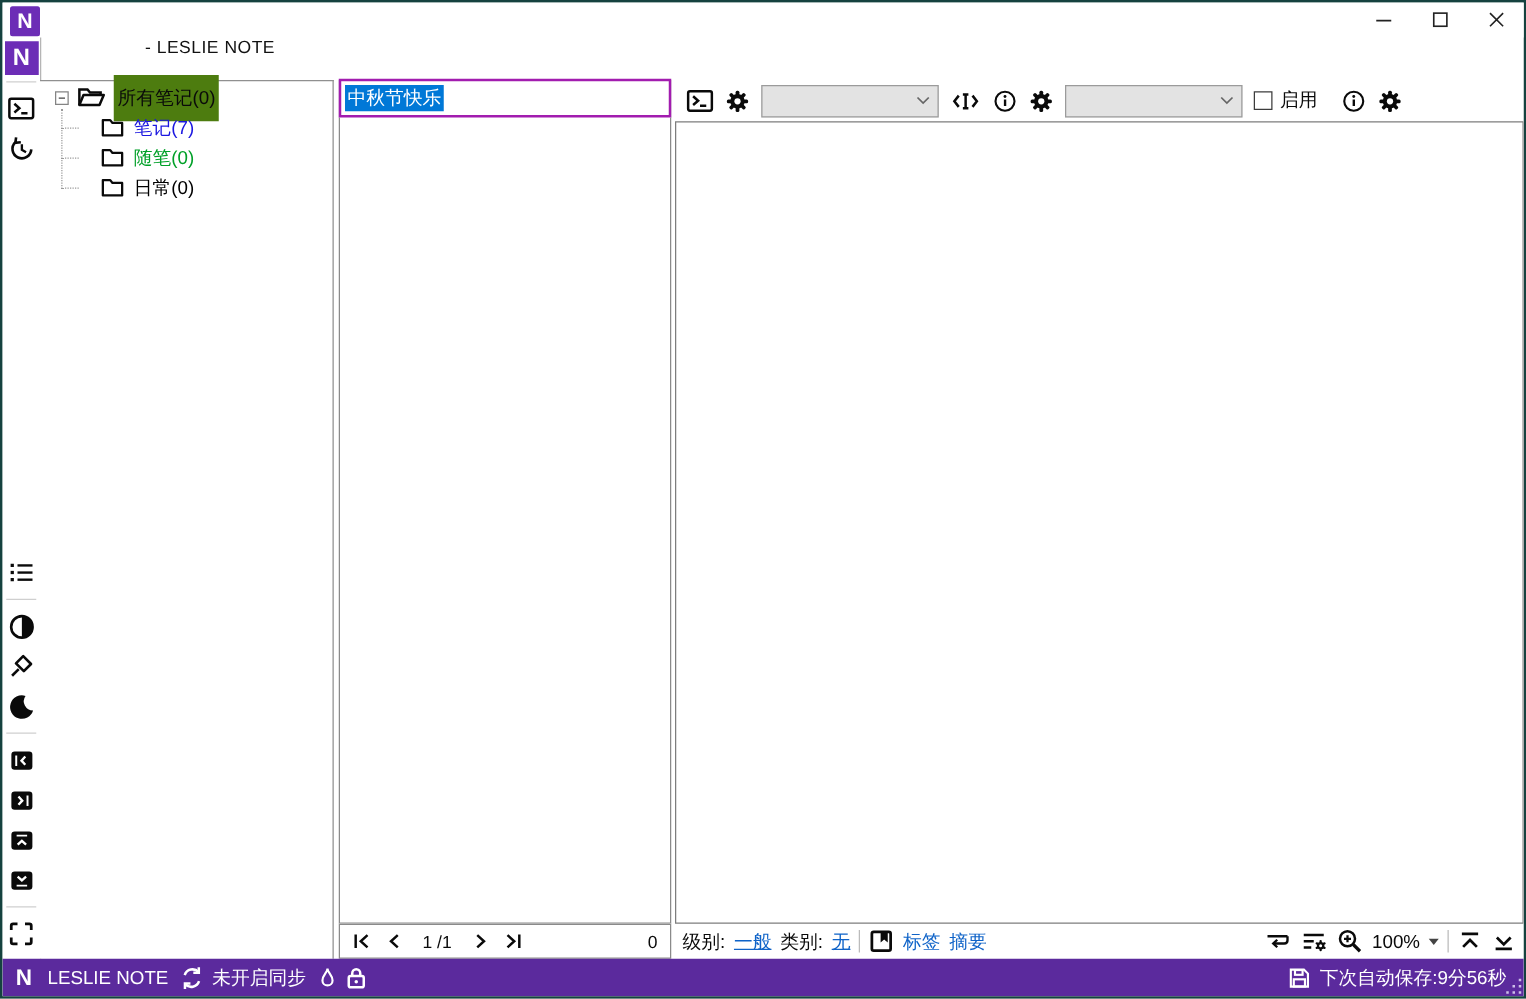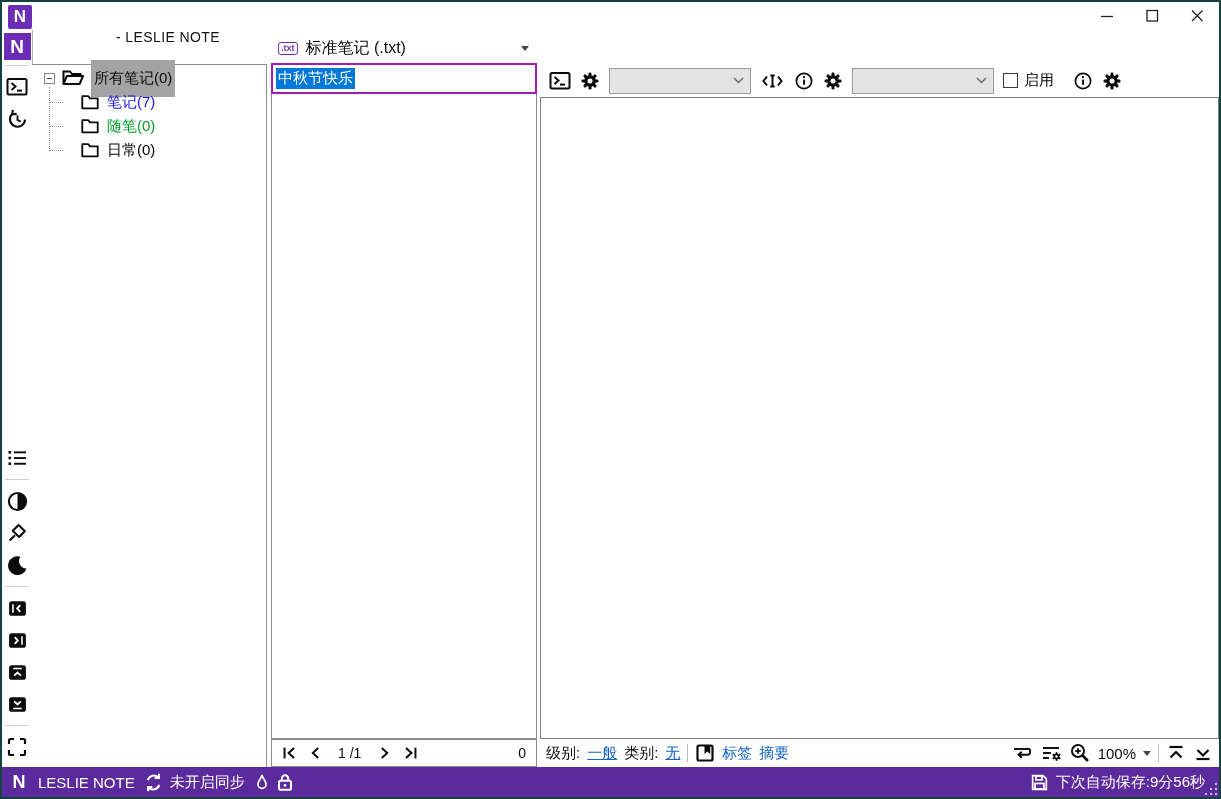--- a/index.html
+++ b/index.html
@@ -27,21 +27,21 @@
   .notetype{left:270px;top:30px;width:265px;height:32px;display:flex;align-items:center;font-size:16px;color:#0a0a0a;}
   .notetype .caret{margin-left:auto;margin-right:8px;border-left-width:4px;border-right-width:4px;border-top-color:#444;}
   
   .title-input{left:538px;top:30px;width:679px;height:30px;box-sizing:border-box;border:1px solid #5a5a5a;font-size:15px;padding:0 7px;color:#222;outline:none;font-family:inherit;background:#fff;}
   .title-input::placeholder{color:#8a8a8a;}
   
   .tree{left:30px;top:62px;width:235px;height:703px;box-sizing:border-box;border-top:1px solid #909090;border-right:1px solid #909090;background:#fff;font-size:15px;}
   .tree-row{position:absolute;height:24px;display:flex;align-items:center;}
   .expand-box{width:11px;height:11px;box-sizing:border-box;border:1px solid #848484;position:relative;background:#fff;}
   .expand-box::after{content:"";position:absolute;left:2px;top:4px;width:5px;height:1px;background:#444;}
-  .root-label{background:#a3a3a3;padding:9px 3px;color:#0a0a0a;}
+  .root-label{background:#4d7c0f;padding:9px 3px;color:#0a0a0a;}
   .dot-v{position:absolute;border-left:1px dotted #9a9a9a;width:0;}
   .dot-h{position:absolute;border-top:1px dotted #9a9a9a;height:0;}
   .c-blue{color:#1B17E0;} .c-green{color:#00A028;} .c-orange{color:#000000;}
   
   .list{left:269px;top:62px;width:266px;height:675px;box-sizing:border-box;border:1px solid #8a8a8a;background:#fff;}
   .rename-box{position:absolute;left:-1px;top:-2px;width:266px;height:31px;box-sizing:border-box;border:2px solid #a21caf;background:#fff;display:flex;align-items:center;padding-left:3px;}
   .sel-text{background:#0078D7;color:#fff;font-size:15px;padding:1px 2px;}
   .pager{left:269px;top:737px;width:266px;height:28px;box-sizing:border-box;border:1px solid #8a8a8a;background:#fff;display:flex;align-items:center;font-size:14px;color:#0a0a0a;}
   .pager .pg-ic{width:26px;display:flex;justify-content:center;}
   .pager .pg-num{margin:0 10px;}
@@ -174,25 +174,20 @@
             <path d="M3 8 V4.5 Q3 3 4.5 3 H8"></path>
             <path d="M14 3 H17.5 Q19 3 19 4.5 V8"></path>
             <path d="M19 14 V17.5 Q19 19 17.5 19 H14"></path>
             <path d="M8 19 H4.5 Q3 19 3 17.5 V14"></path>
           </svg>
       </div>
     </div>
   </div>
 
 
-  <div class="ab notetype">
-    <span class="txt-badge" style="margin-left:6px;">.txt</span>
-    <span style="margin-left:8px;">标准笔记 (.txt)</span>
-    <div class="caret"></div>
-  </div>
 
 
   <div class="ab tree">
     <div class="dot-v" style="left:17px;top:22px;height:64px;"></div>
     <div class="dot-h" style="left:17px;top:37px;width:14px;"></div>
     <div class="dot-h" style="left:17px;top:61px;width:14px;"></div>
     <div class="dot-h" style="left:17px;top:85px;width:14px;"></div>
 
     <div class="tree-row" style="left:12px;top:1px;">
       <div class="expand-box"></div>

